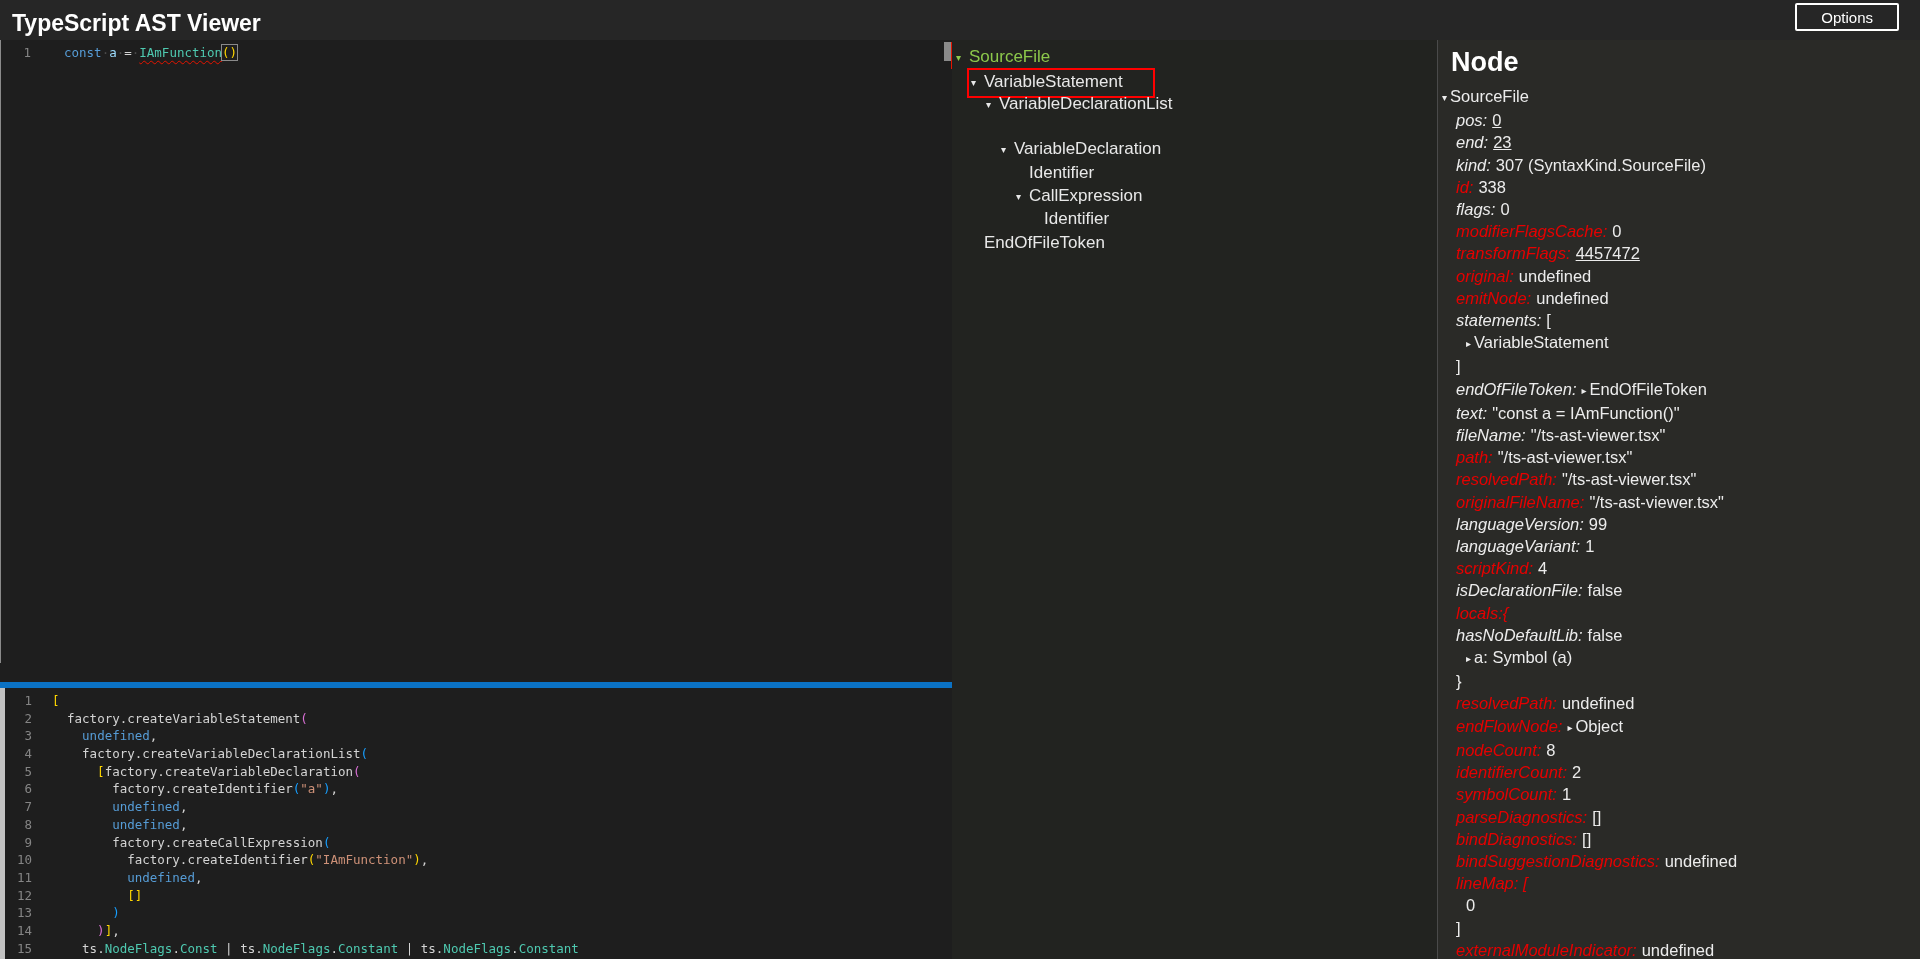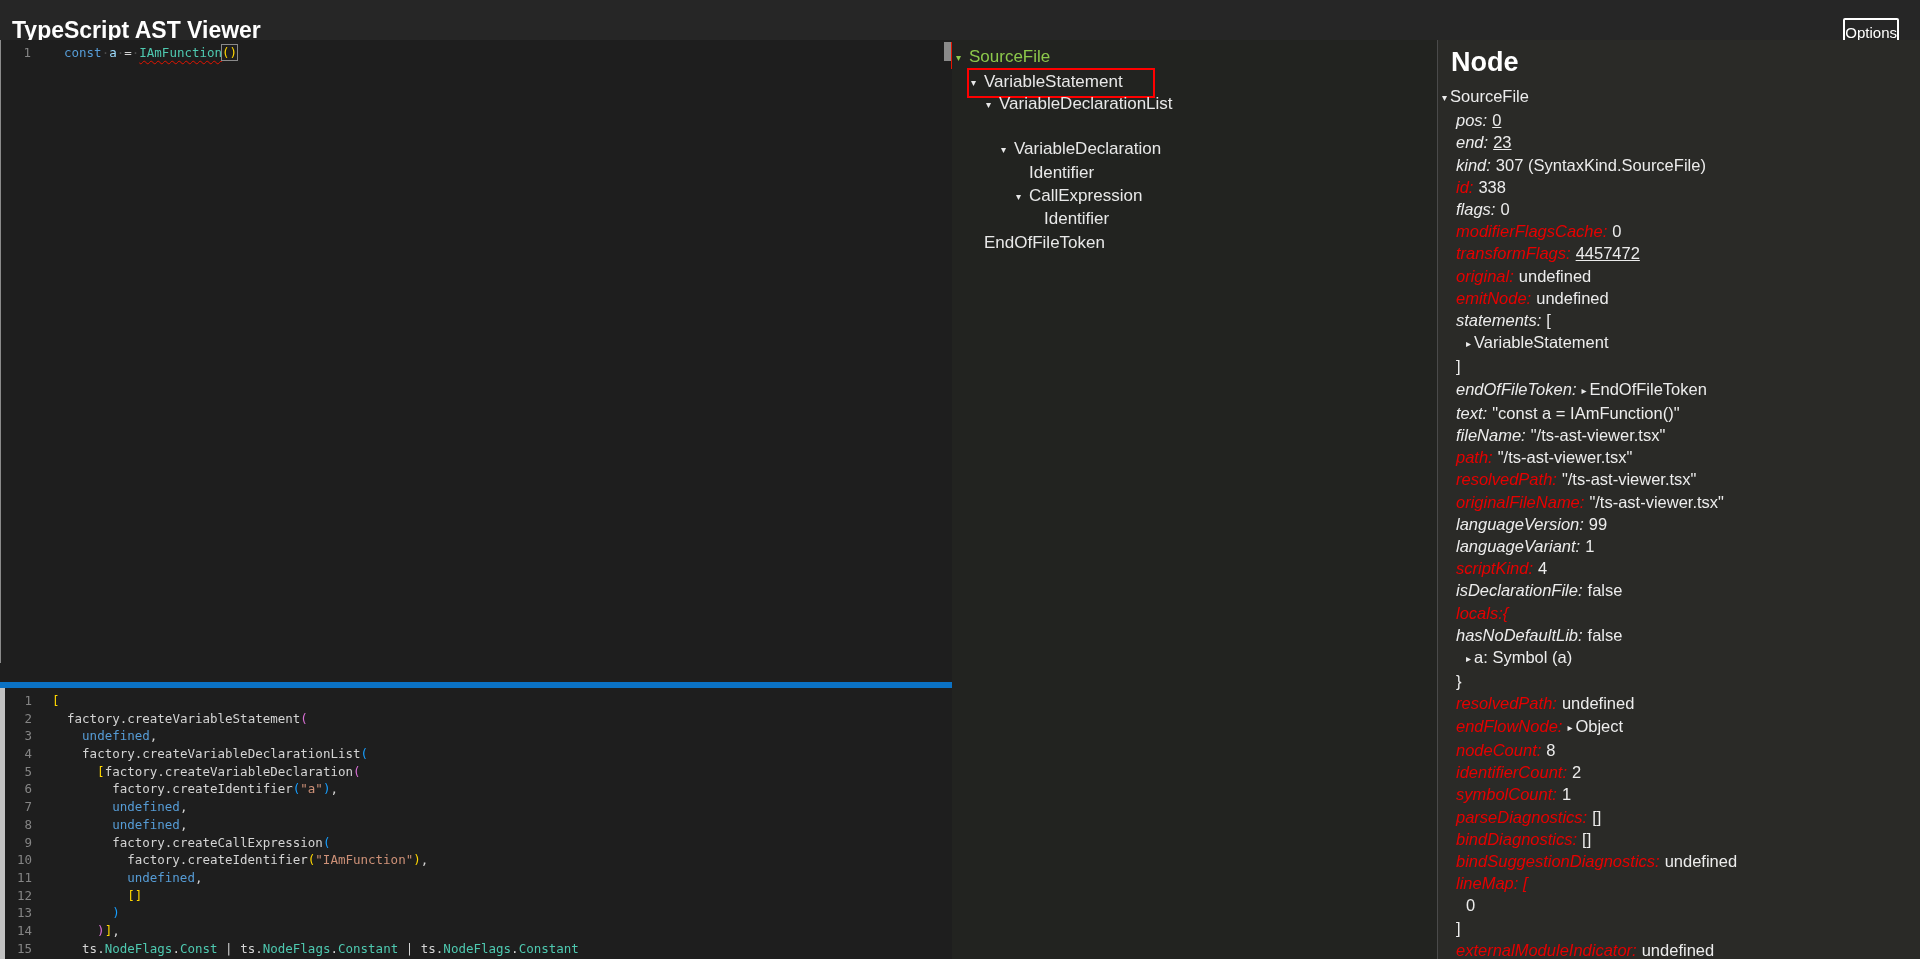--- a/index.html
+++ b/index.html
@@ -3,23 +3,23 @@
 <meta charset="utf-8">
 <style>
   html,body{margin:0;padding:0;}
   body{
     width:1920px;height:959px;position:relative;overflow:hidden;
     background:#1e1e1e;font-family:"Liberation Sans",sans-serif;
     -webkit-font-smoothing:antialiased;
   }
   
   .header{position:absolute;left:0;top:0;width:1920px;height:40px;background:#262626;}
-  .title{position:absolute;left:12px;top:17px;font-size:23px;font-weight:bold;color:#ffffff;}
+  .title{position:absolute;left:12px;top:10px;font-size:23px;font-weight:bold;color:#ffffff;}
   .options-btn{
-    position:absolute;right:21px;top:18px;height:28px;padding:0 0;
+    position:absolute;right:21px;top:3px;height:28px;padding:0 24px;
     background:transparent;border:2px solid #ffffff;border-radius:2px;
     color:#ffffff;font-size:15px;font-family:"Liberation Sans",sans-serif;cursor:pointer;
   }
   
   .editor{position:absolute;left:0;top:40px;width:952px;height:623px;background:#1e1e1e;border-left:1px solid #8a8a8a;}
   .ed-line{position:absolute;left:0;top:3px;height:19px;line-height:19px;
     font-family:"DejaVu Sans Mono",monospace;font-size:12.5px;white-space:pre;}
   .gutter{position:absolute;left:0;top:0;width:30px;text-align:right;color:var(--linenum);}
   .code{position:absolute;left:63px;top:0;}
   .ruler-slider{position:absolute;left:943px;top:2px;width:7px;height:19px;background:#8a8a8a;}

